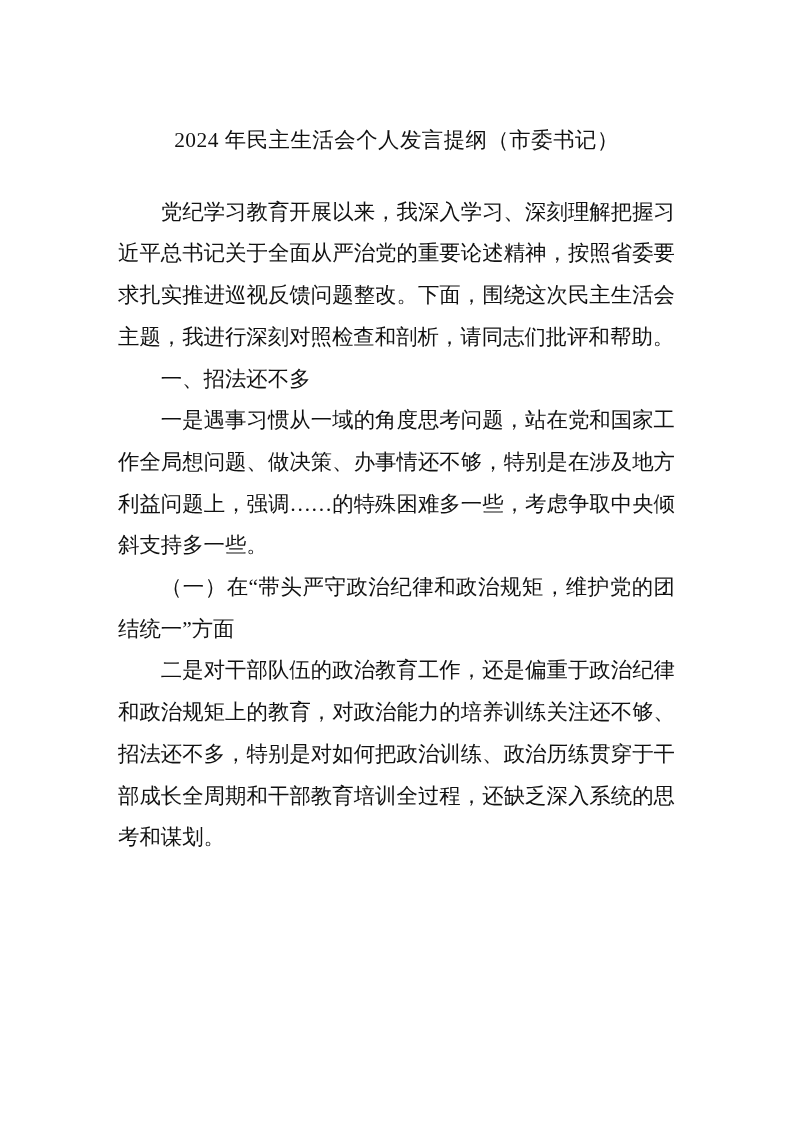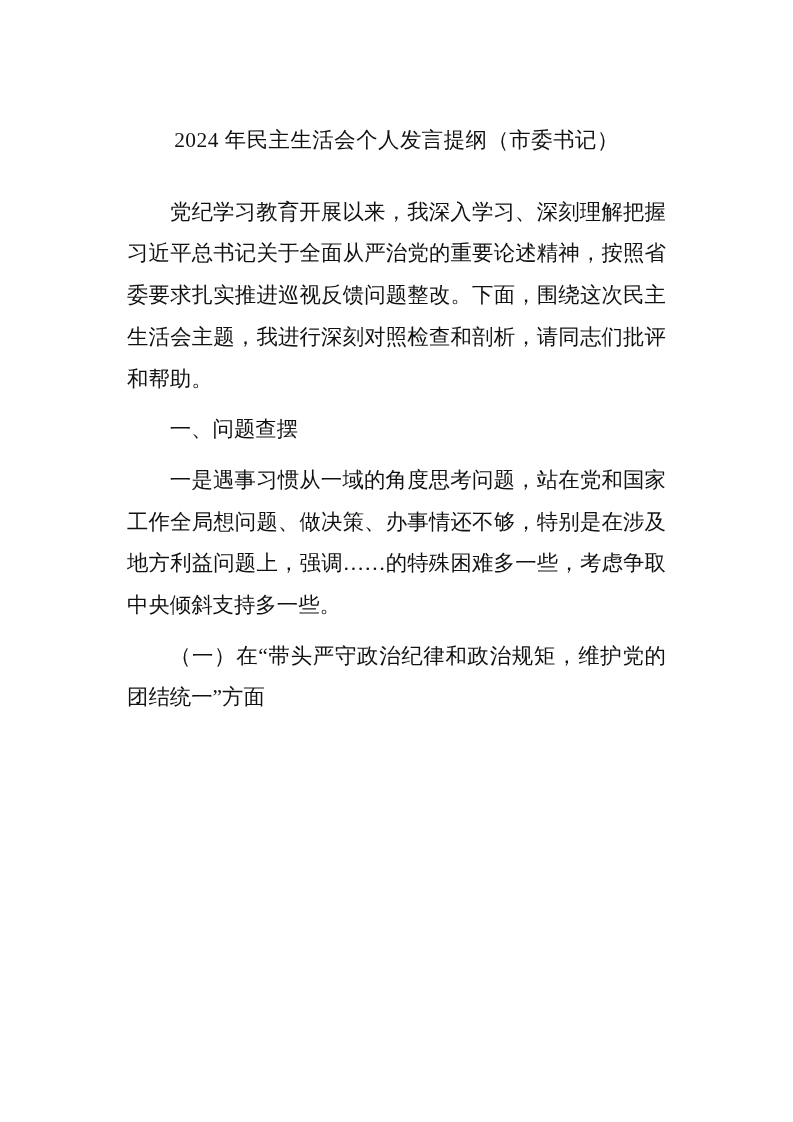--- a/index.html
+++ b/index.html
@@ -22,38 +22,39 @@
   .doc-title {
     margin: 0 0 30px 0;
     font-size: 21.4px;
     font-weight: normal;
     line-height: 41.7px;
     text-align: center;
     white-space: nowrap;
     letter-spacing: 0.5px;
   }
   .para {
-    margin: 9px;
+    margin: 0;
     font-size: 21.4px;
     line-height: 41.7px;
     text-align: justify;
     text-justify: inter-character;
     text-indent: 2em;
     word-break: break-all;
     font-family: Liberation Serif, serif;
   }
 </style>
 </head>
 <body>
 
 <div class="page">
   <h1 class="doc-title">2024 年民主生活会个人发言提纲（市委书记）</h1>
 
   <p class="para">党纪学习教育开展以来，我深入学习、深刻理解把握习近平总书记关于全面从严治党的重要论述精神，按照省委要求扎实推进巡视反馈问题整改。下面，围绕这次民主生活会主题，我进行深刻对照检查和剖析，请同志们批评和帮助。</p>
 
-  <p class="para">一、问题查摆</p>
+  <p class="para">一、招法还不多</p>
 
   <p class="para">一是遇事习惯从一域的角度思考问题，站在党和国家工作全局想问题、做决策、办事情还不够，特别是在涉及地方利益问题上，强调……的特殊困难多一些，考虑争取中央倾斜支持多一些。</p>
 
   <p class="para">（一）在“带头严守政治纪律和政治规矩，维护党的团结统一”方面</p>
 
+  <p class="para">二是对干部队伍的政治教育工作，还是偏重于政治纪律和政治规矩上的教育，对政治能力的培养训练关注还不够、招法还不多，特别是对如何把政治训练、政治历练贯穿于干部成长全周期和干部教育培训全过程，还缺乏深入系统的思考和谋划。</p>
 
 </div>
 
 </body></html>

